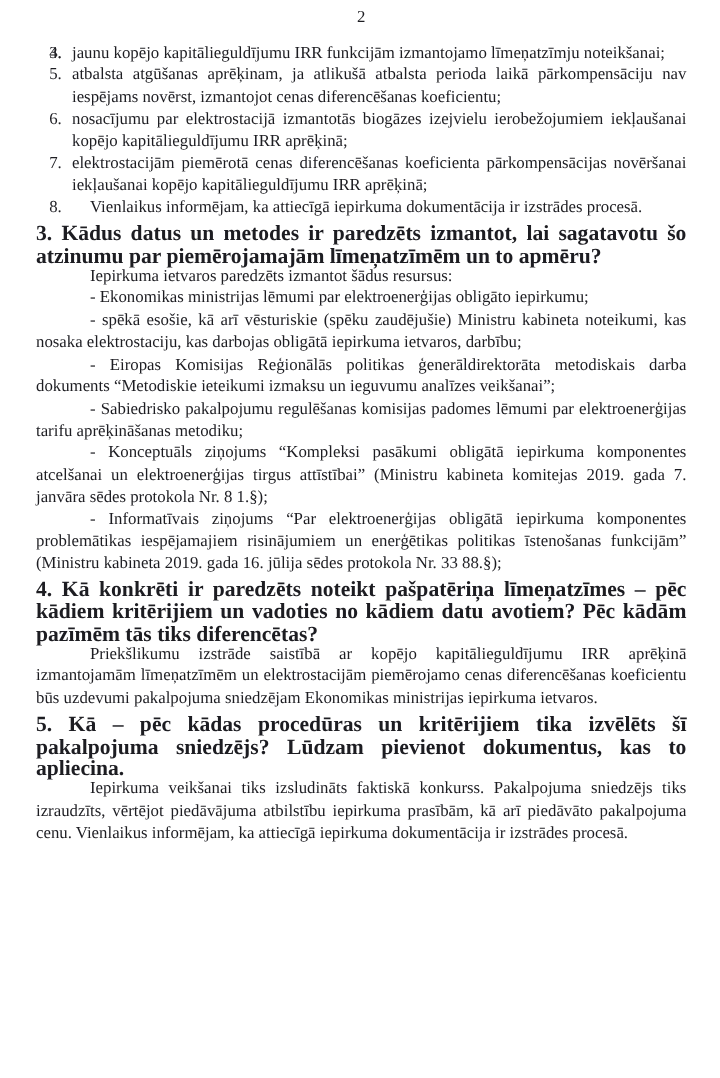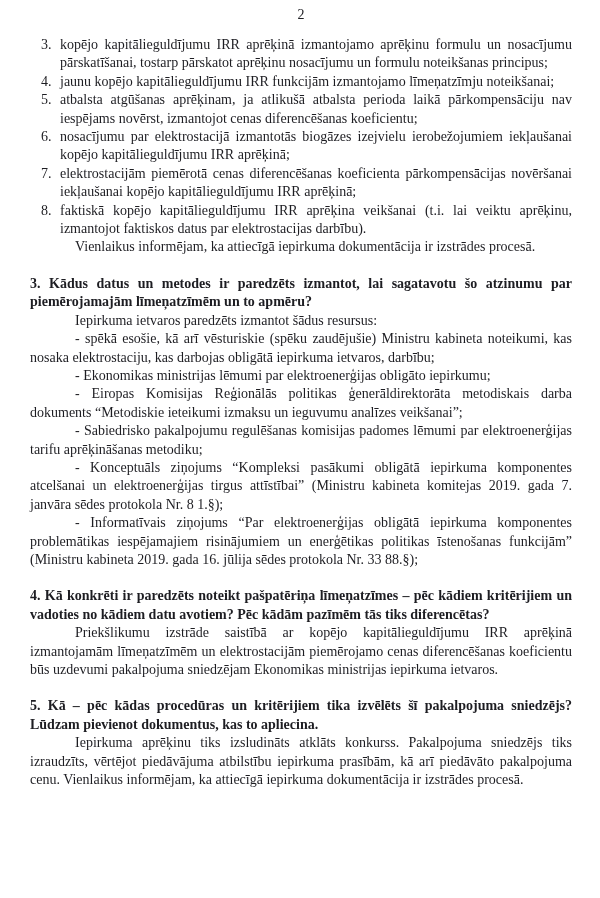--- a/index.html
+++ b/index.html
@@ -42,77 +42,75 @@
     top: 0;
   }
   p.body {
     margin: 0;
     text-indent: 45px;
     text-align: justify;
     font-size: 14px;
     line-height: 18.4px;
   }
   h2.hd {
-    margin: 18px 0 0 0;
-    font-size: 14px;
+    margin: 2px 0 0 0;
+    font-size: 18px;
     line-height: 18.4px;
     font-weight: bold;
     text-align: justify;
   }
 </style>
 </head>
 <body>
 
 <div class="page">
 
   <div class="pagenum">2</div>
 
   <div class="list">
     <div class="item">
       <span class="num">3.</span>
-      <span>kopējo kapitālieguldījumu IRR aprēķinā izmantojamo aprēķinu formulu un nosacījumu pārskatīšanai, tostarp pārskatot aprēķinu nosacījumu un formulu noteikšanas principus;</span>
     </div>
     <div class="item">
       <span class="num">4.</span>
       <span>jaunu kopējo kapitālieguldījumu IRR funkcijām izmantojamo līmeņatzīmju noteikšanai;</span>
     </div>
     <div class="item">
       <span class="num">5.</span>
       <span>atbalsta atgūšanas aprēķinam, ja atlikušā atbalsta perioda laikā pārkompensāciju nav iespējams novērst, izmantojot cenas diferencēšanas koeficientu;</span>
     </div>
     <div class="item">
       <span class="num">6.</span>
       <span>nosacījumu par elektrostacijā izmantotās biogāzes izejvielu ierobežojumiem iekļaušanai kopējo kapitālieguldījumu IRR aprēķinā;</span>
     </div>
     <div class="item">
       <span class="num">7.</span>
       <span>elektrostacijām piemērotā cenas diferencēšanas koeficienta pārkompensācijas novēršanai iekļaušanai kopējo kapitālieguldījumu IRR aprēķinā;</span>
     </div>
     <div class="item">
       <span class="num">8.</span>
-      <span>faktiskā kopējo kapitālieguldījumu IRR aprēķina veikšanai (t.i. lai veiktu aprēķinu, izmantojot faktiskos datus par elektrostacijas darbību).</span>
     </div>
   </div>
 
   <p class="body">Vienlaikus informējam, ka attiecīgā iepirkuma dokumentācija ir izstrādes procesā.</p>
 
   <div>
     <h2 class="hd">3. Kādus datus un metodes ir paredzēts izmantot, lai sagatavotu šo atzinumu par piemērojamajām līmeņatzīmēm un to apmēru?</h2>
     <p class="body">Iepirkuma ietvaros paredzēts izmantot šādus resursus:</p>
+    <p class="body">- Ekonomikas ministrijas lēmumi par elektroenerģijas obligāto iepirkumu;</p>
     <p class="body">- spēkā esošie, kā arī vēsturiskie (spēku zaudējušie) Ministru kabineta noteikumi, kas nosaka elektrostaciju, kas darbojas obligātā iepirkuma ietvaros, darbību;</p>
-    <p class="body">- Ekonomikas ministrijas lēmumi par elektroenerģijas obligāto iepirkumu;</p>
     <p class="body">- Eiropas Komisijas Reģionālās politikas ģenerāldirektorāta metodiskais darba dokuments “Metodiskie ieteikumi izmaksu un ieguvumu analīzes veikšanai”;</p>
     <p class="body">- Sabiedrisko pakalpojumu regulēšanas komisijas padomes lēmumi par elektroenerģijas tarifu aprēķināšanas metodiku;</p>
     <p class="body">- Konceptuāls ziņojums “Kompleksi pasākumi obligātā iepirkuma komponentes atcelšanai un elektroenerģijas tirgus attīstībai” (Ministru kabineta komitejas 2019. gada 7. janvāra sēdes protokola Nr. 8 1.§);</p>
     <p class="body">- Informatīvais ziņojums “Par elektroenerģijas obligātā iepirkuma komponentes problemātikas iespējamajiem risinājumiem un enerģētikas politikas īstenošanas funkcijām” (Ministru kabineta 2019. gada 16. jūlija sēdes protokola Nr. 33 88.§);</p>
   </div>
 
   <div>
     <h2 class="hd">4. Kā konkrēti ir paredzēts noteikt pašpatēriņa līmeņatzīmes – pēc kādiem kritērijiem un vadoties no kādiem datu avotiem? Pēc kādām pazīmēm tās tiks diferencētas?</h2>
     <p class="body">Priekšlikumu izstrāde saistībā ar kopējo kapitālieguldījumu IRR aprēķinā izmantojamām līmeņatzīmēm un elektrostacijām piemērojamo cenas diferencēšanas koeficientu būs uzdevumi pakalpojuma sniedzējam Ekonomikas ministrijas iepirkuma ietvaros.</p>
   </div>
 
   <div>
     <h2 class="hd">5. Kā – pēc kādas procedūras un kritērijiem tika izvēlēts šī pakalpojuma sniedzējs? Lūdzam pievienot dokumentus, kas to apliecina.</h2>
-    <p class="body">Iepirkuma aprēķinu tiks izsludināts atklāts konkurss. Pakalpojuma sniedzējs tiks izraudzīts, vērtējot piedāvājuma atbilstību iepirkuma prasībām, kā arī piedāvāto pakalpojuma cenu. Vienlaikus informējam, ka attiecīgā iepirkuma dokumentācija ir izstrādes procesā.</p>
+    <p class="body">Iepirkuma veikšanai tiks izsludināts faktiskā konkurss. Pakalpojuma sniedzējs tiks izraudzīts, vērtējot piedāvājuma atbilstību iepirkuma prasībām, kā arī piedāvāto pakalpojuma cenu. Vienlaikus informējam, ka attiecīgā iepirkuma dokumentācija ir izstrādes procesā.</p>
   </div>
 
 </div>
 
 </body></html>

